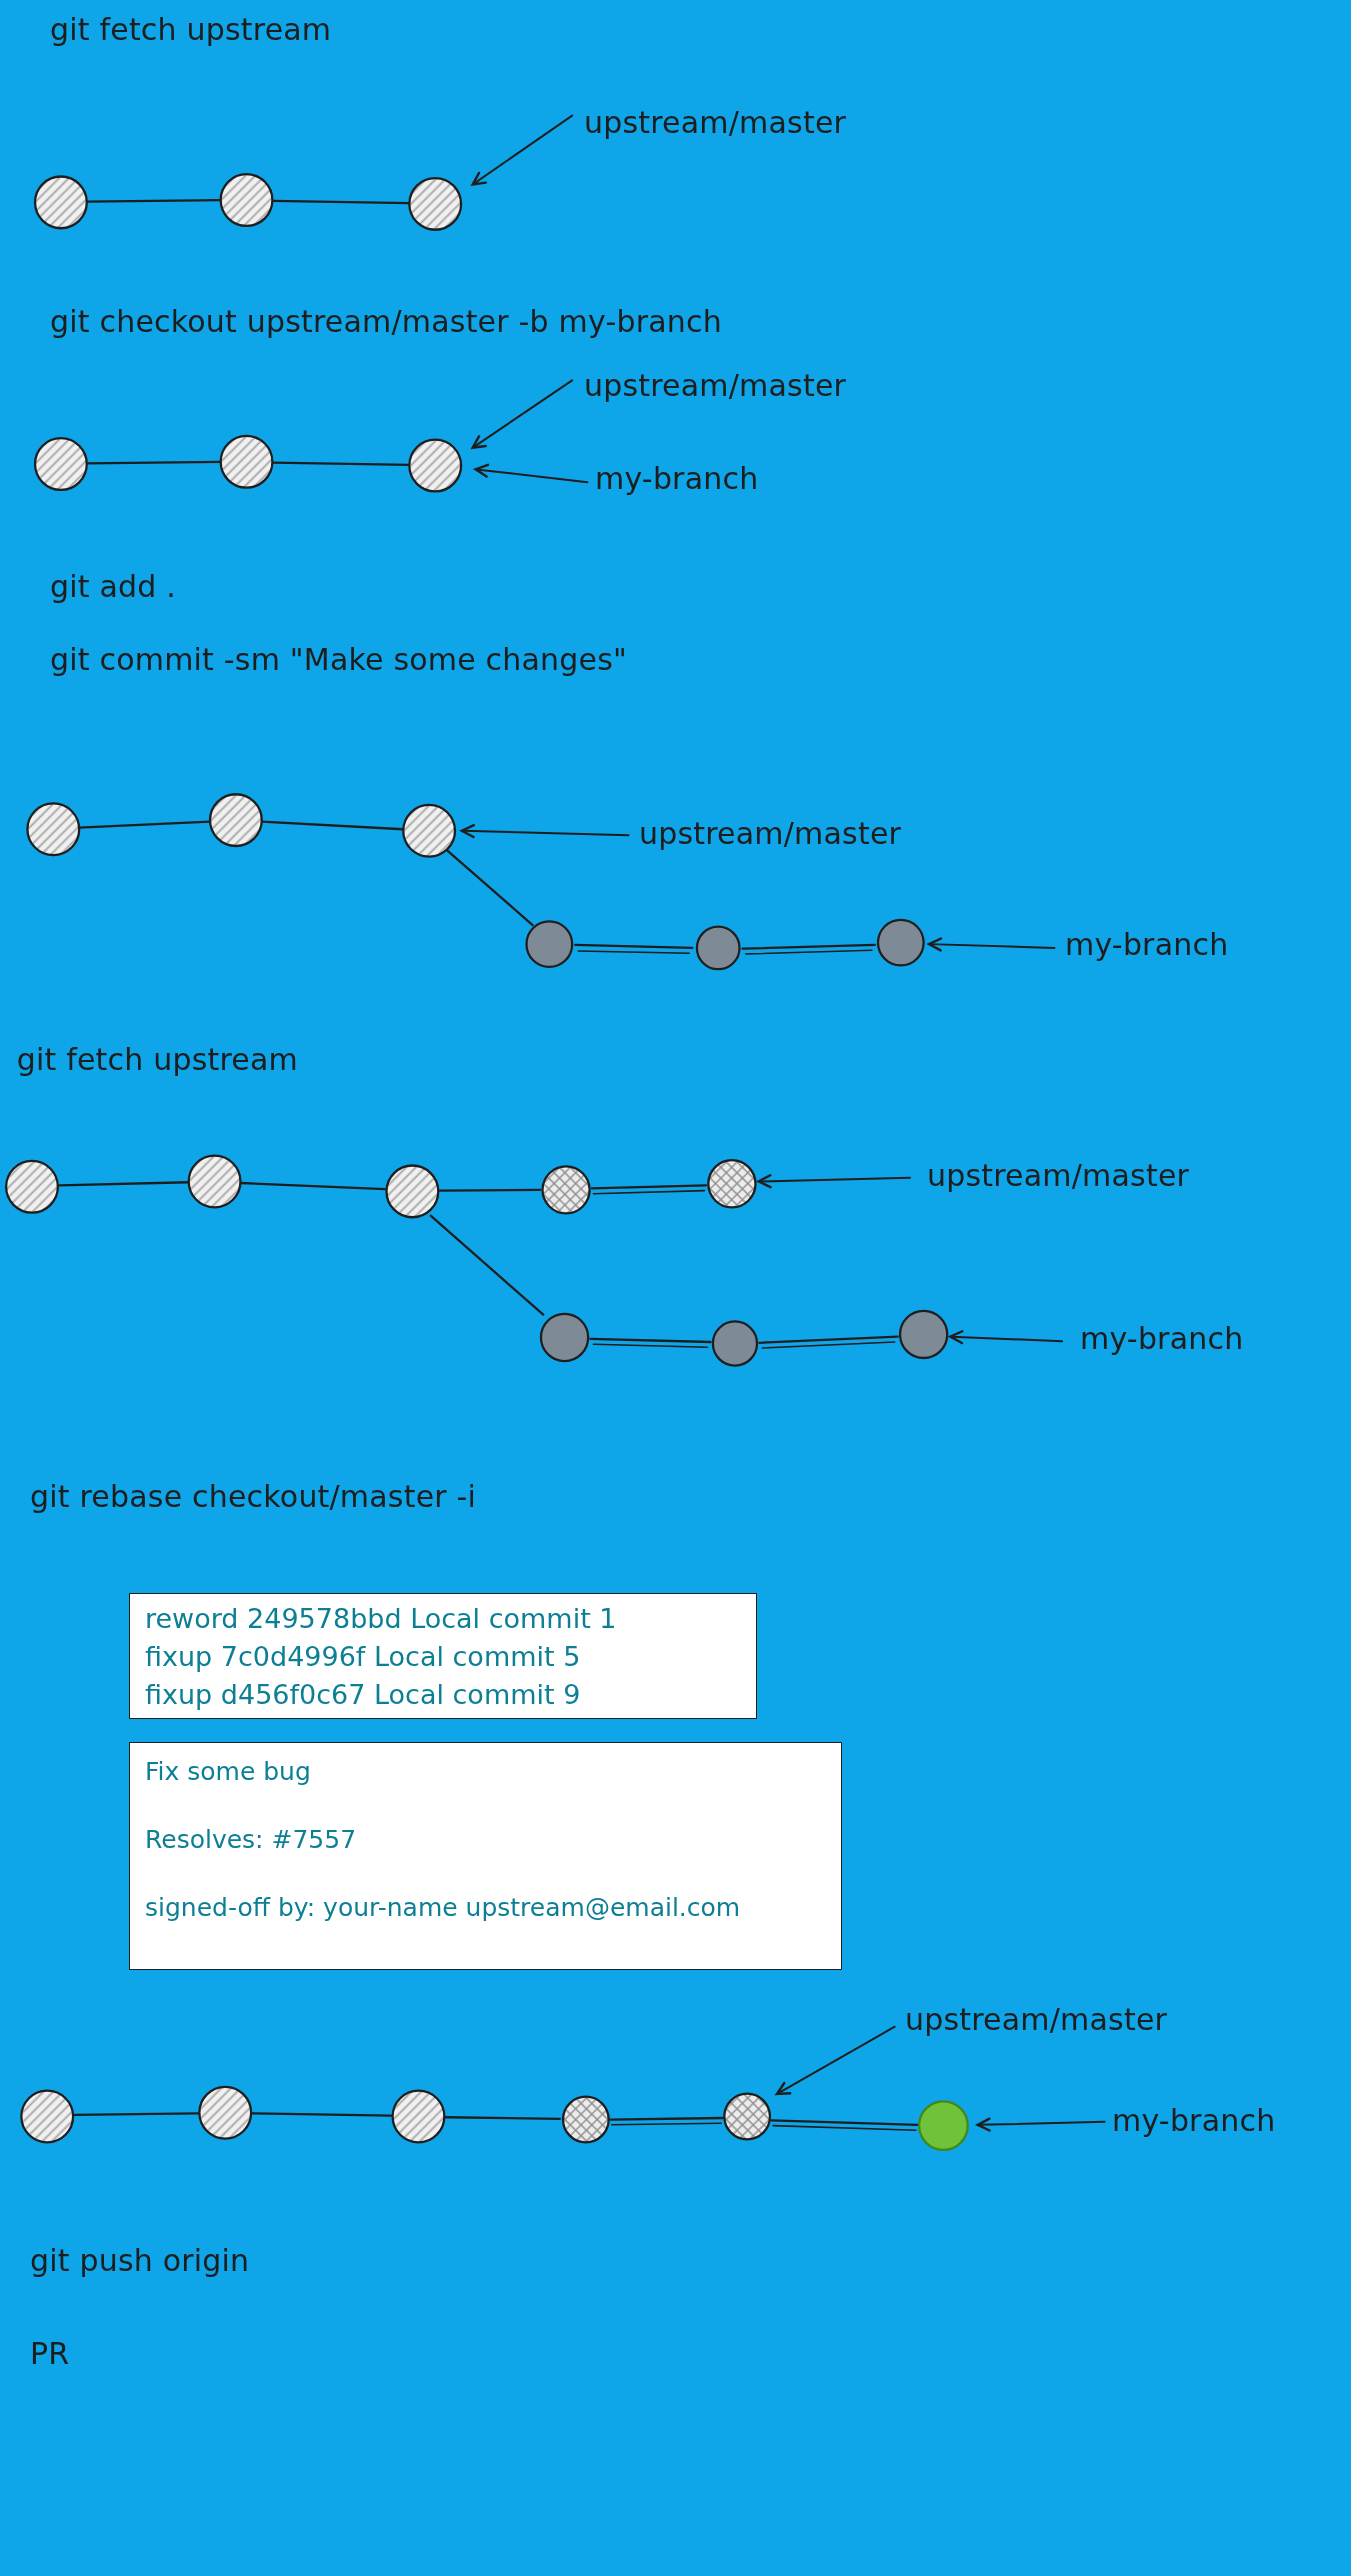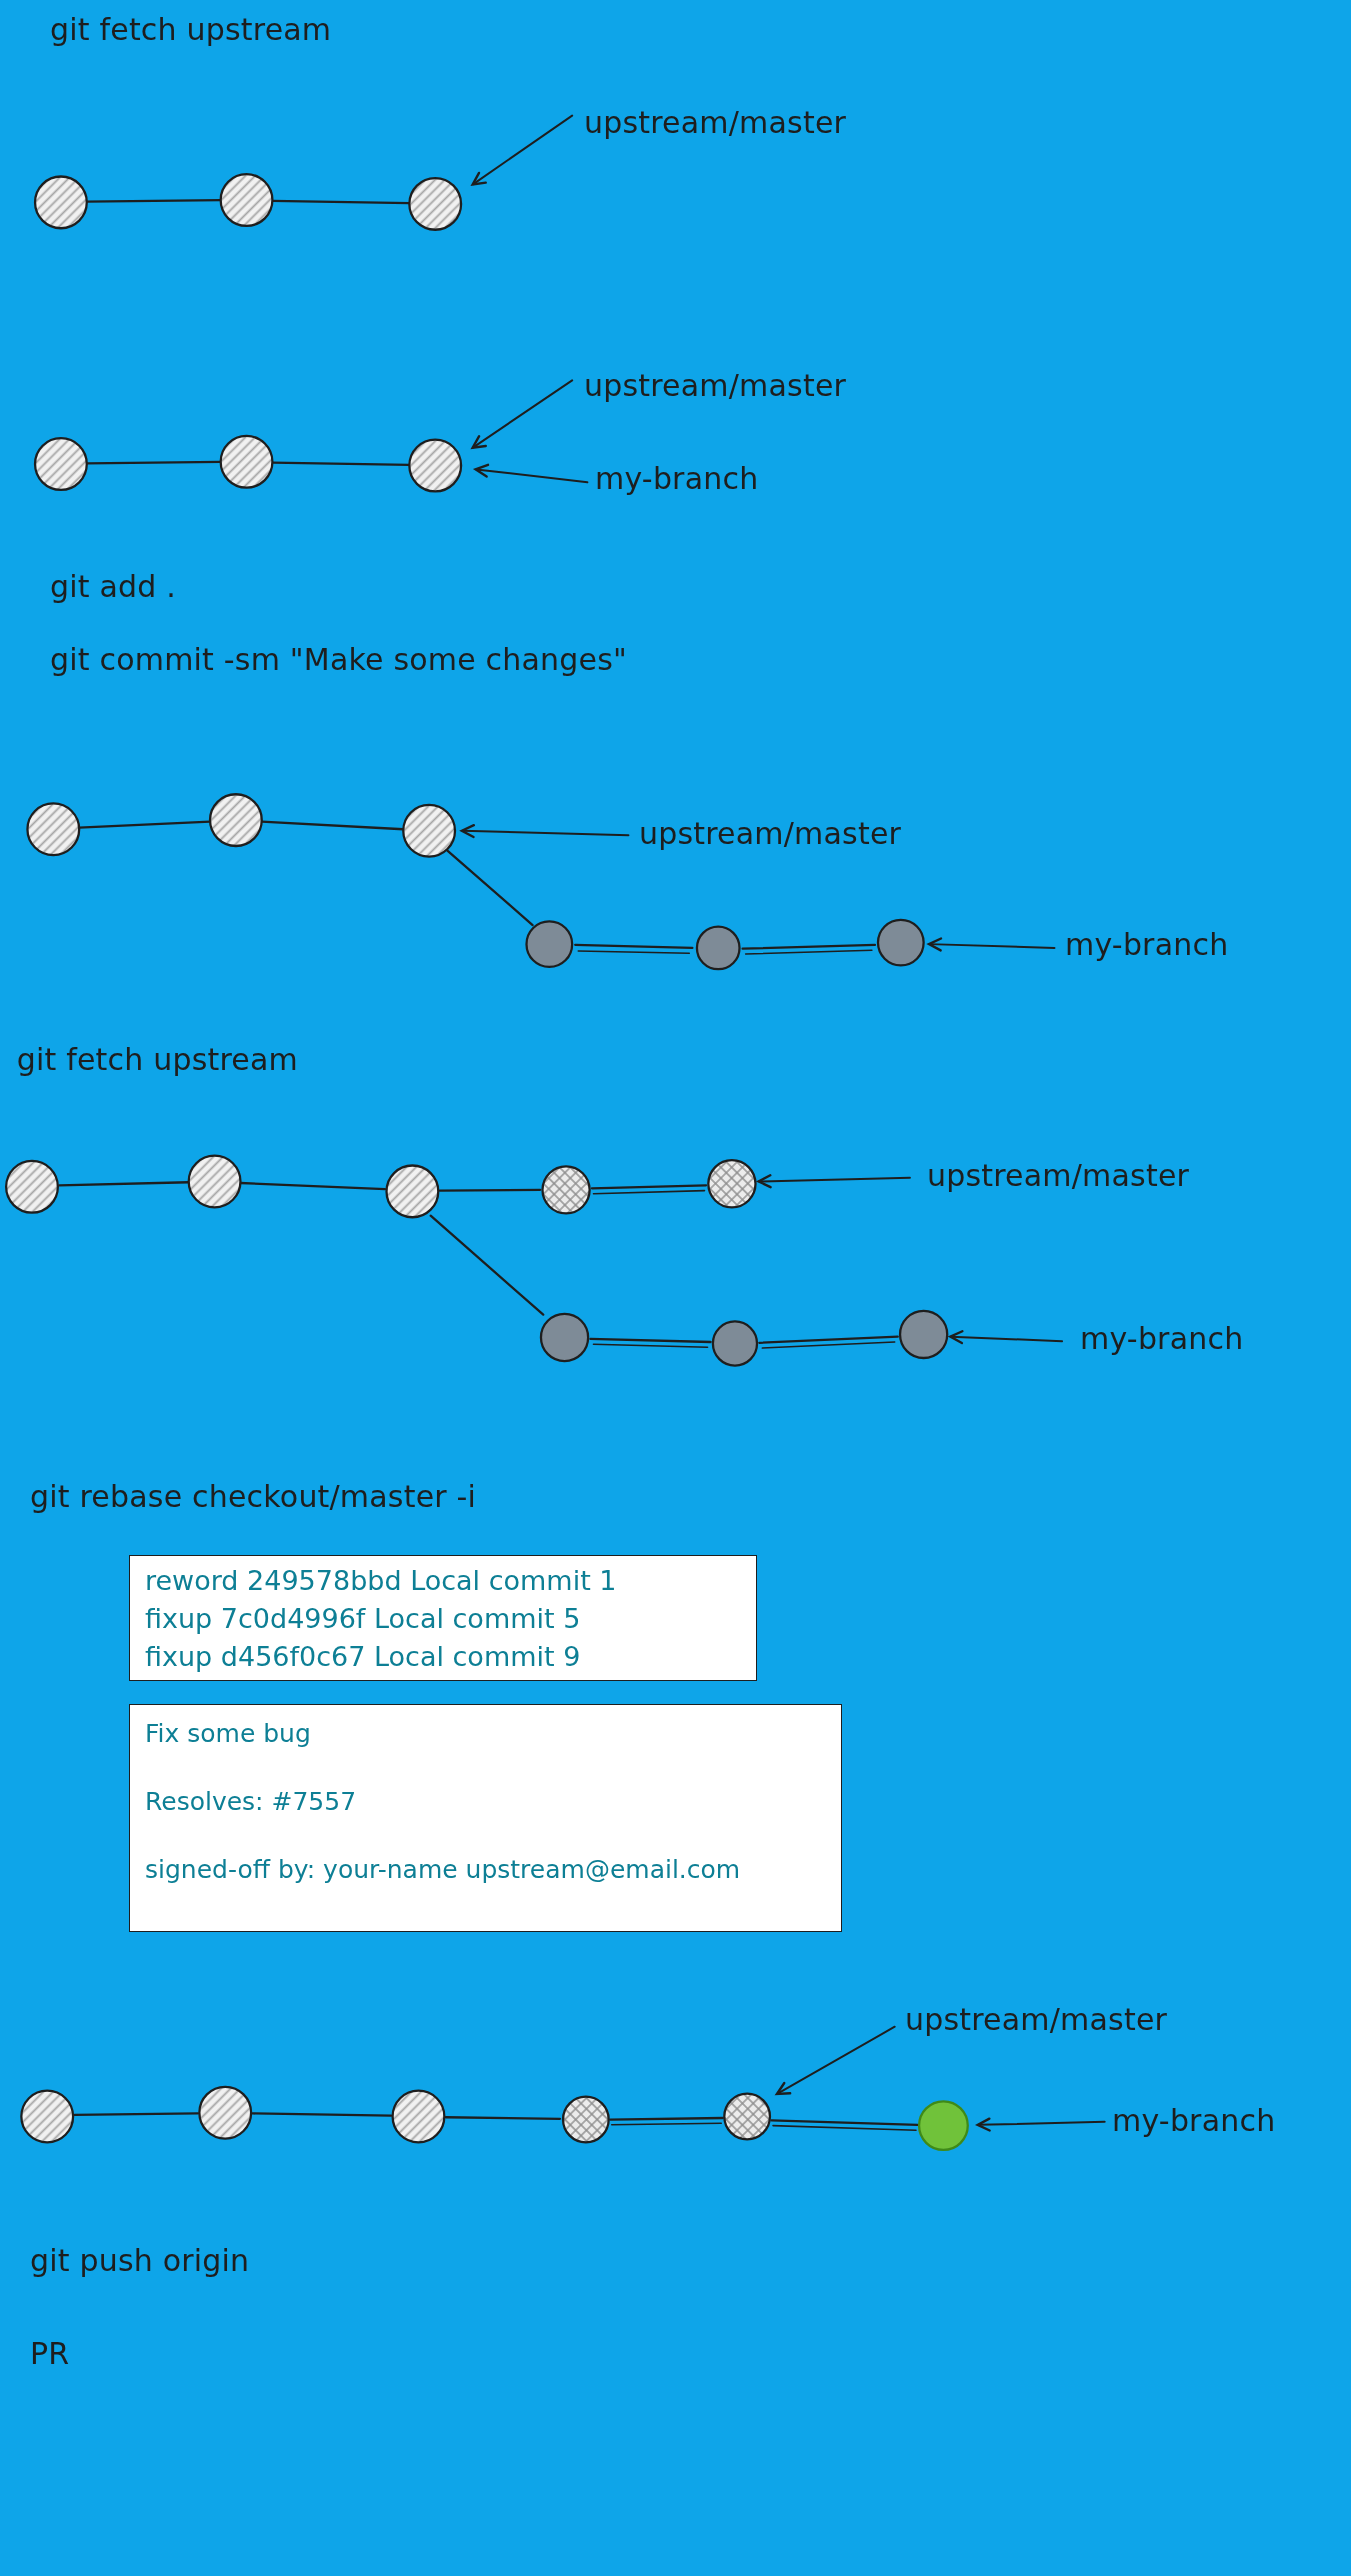--- a/index.html
+++ b/index.html
@@ -22,20 +22,21 @@
     font-size: 30px;
     line-height: 1.2;
     white-space: nowrap;
     letter-spacing: 0.2px;
   }
 
   .box {
     position: absolute;
     border: 1.9px solid #1e1e1e;
     background: #ffffff;
+    margin-top: 38px;
   }
 
   .rebase-box { padding: 6px 15px; }
   .rebase-box p {
     color: #0d7f95;
     font-size: 27px;
     line-height: 38px;
     white-space: nowrap;
   }
 
@@ -155,20 +156,21 @@
       <circle class="node green" cx="1240" cy="2794" r="32"></circle>
       <line class="arrow" x1="1176" y1="2664" x2="1022" y2="2752"></line>
       <line class="arrow" x1="1452" y1="2789" x2="1286" y2="2793"></line>
     </g>
   </svg>
 
   <div class="txt" style="left:50px; top:12px">git fetch upstream</div>
 
   <div class="txt" style="left:584px; top:105px">upstream/master</div>
 
+  <div class="txt" style="left:50px; top:304px">git checkout upstream/master -b my-branch</div>
 
   <div class="txt" style="left:584px; top:368px">upstream/master</div>
 
   <div class="txt" style="left:595px; top:461px">my-branch</div>
 
   <div class="txt" style="left:50px; top:569px">git add .</div>
 
   <div class="txt" style="left:50px; top:642px">git commit -sm "Make some changes"</div>
 
   <div class="txt" style="left:639px; top:816px">upstream/master</div>

